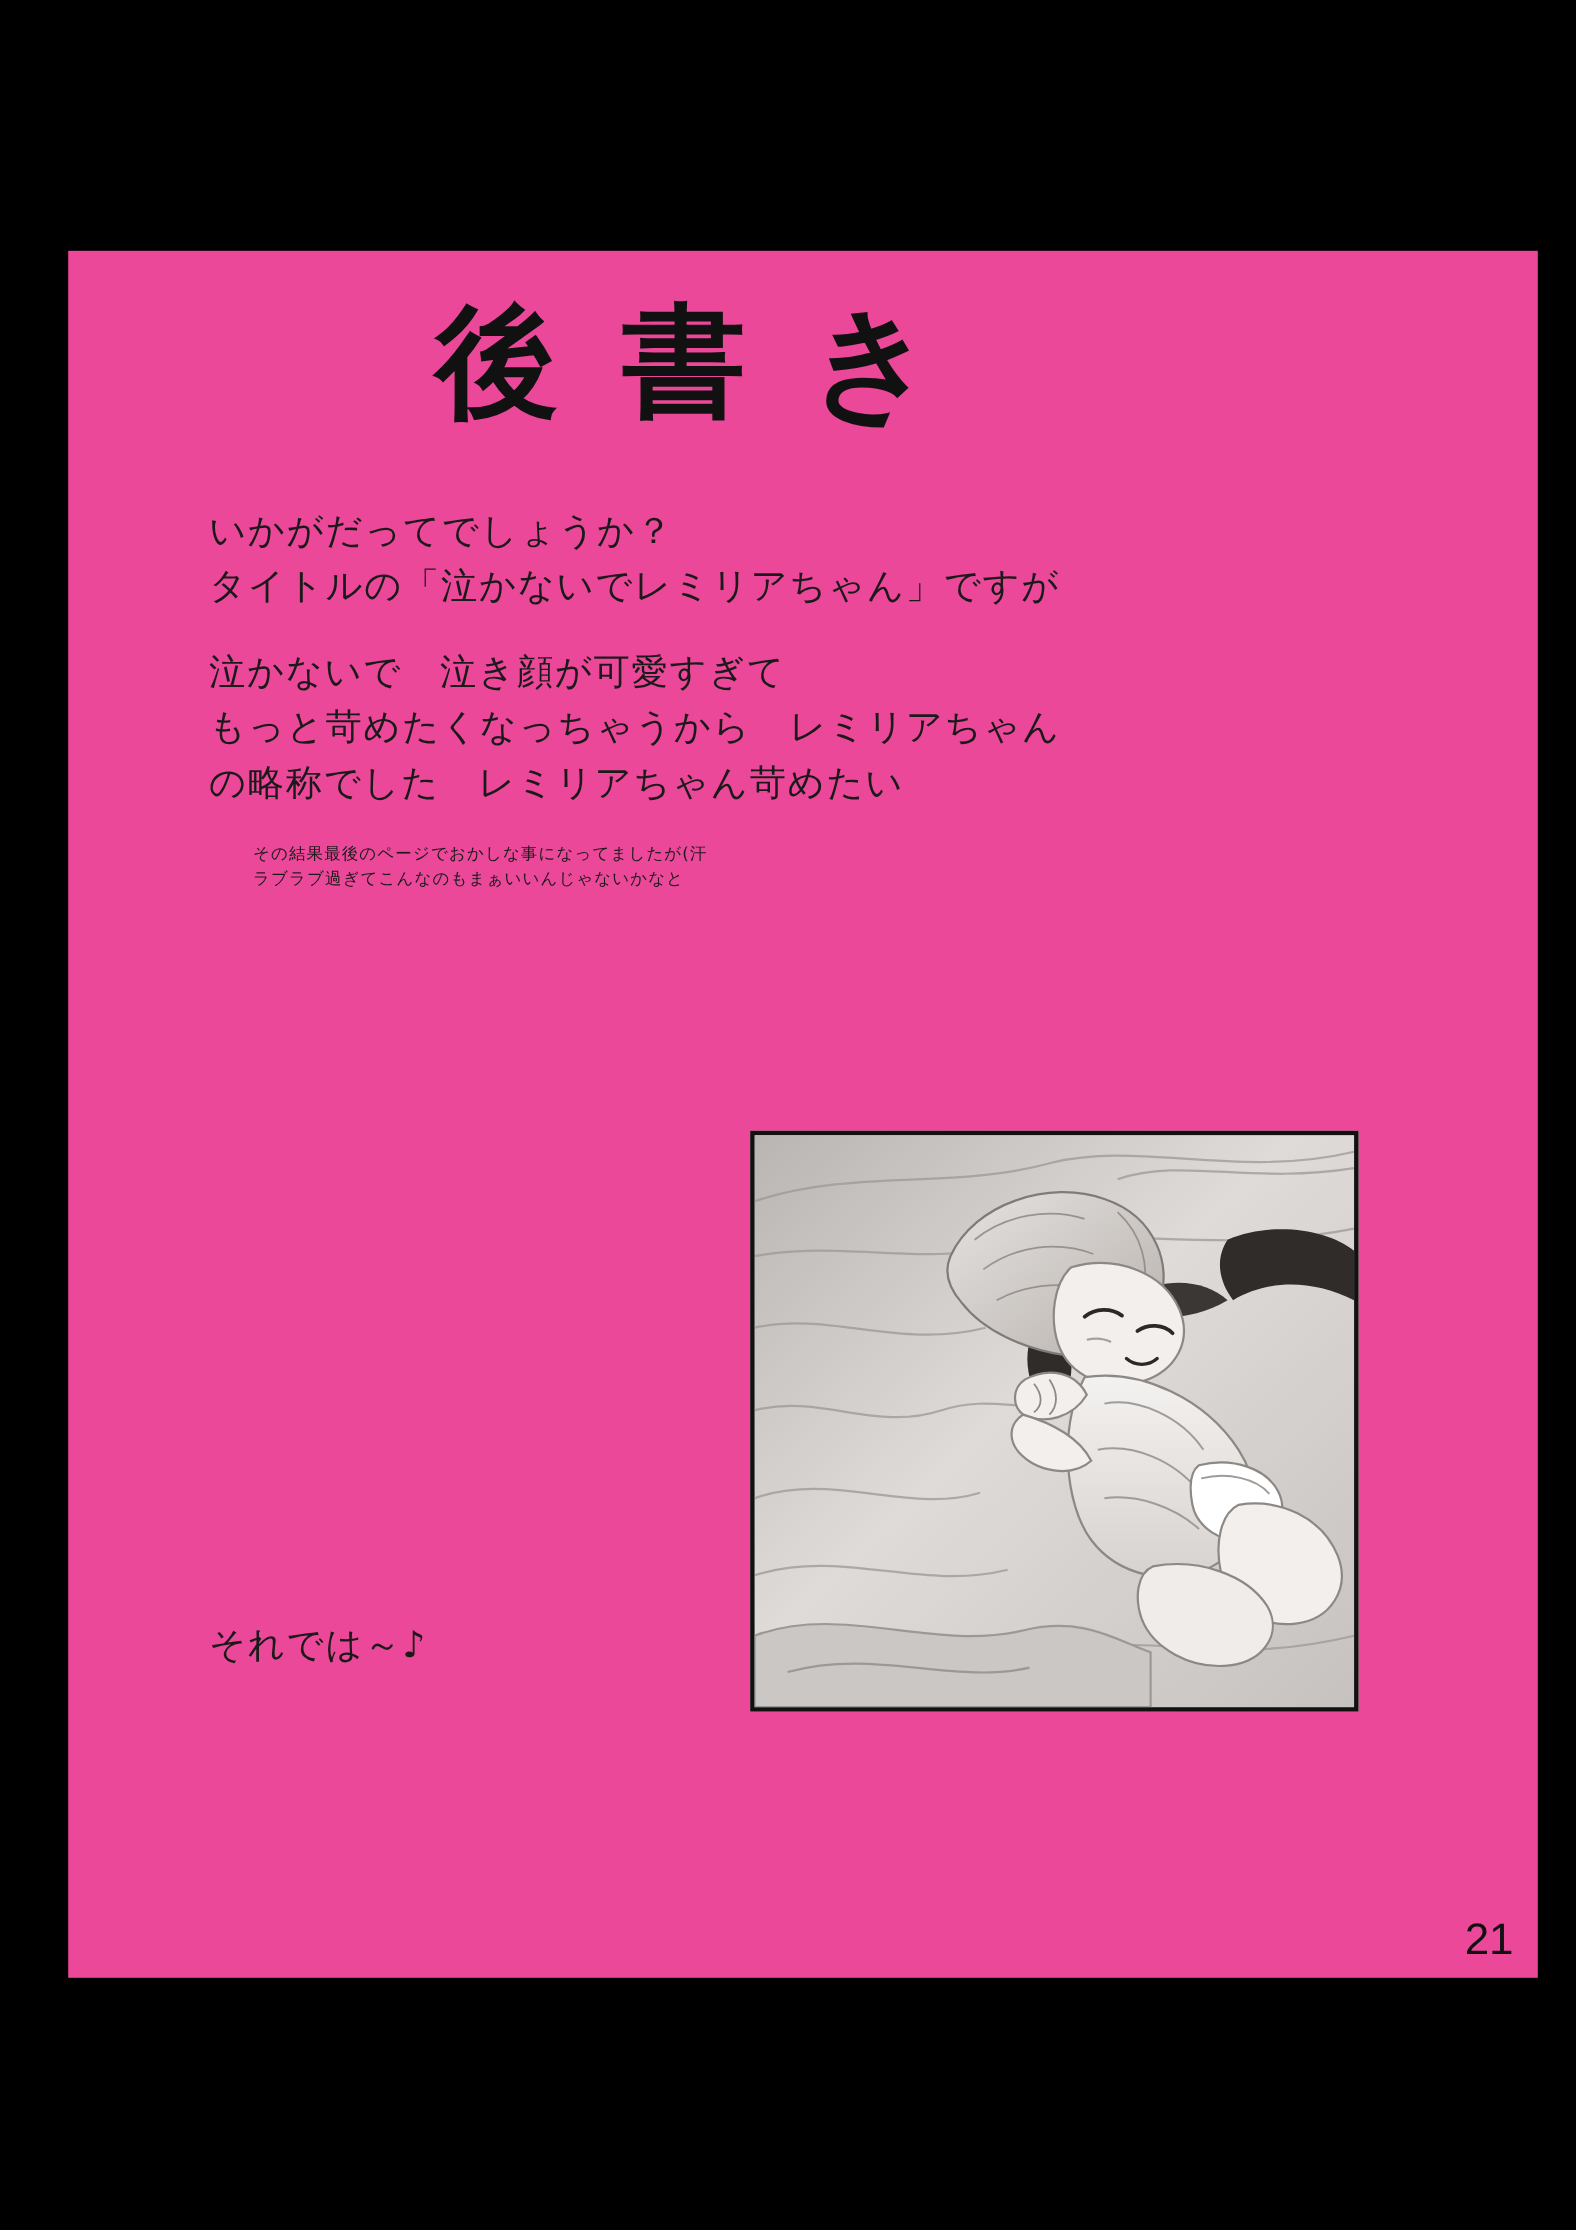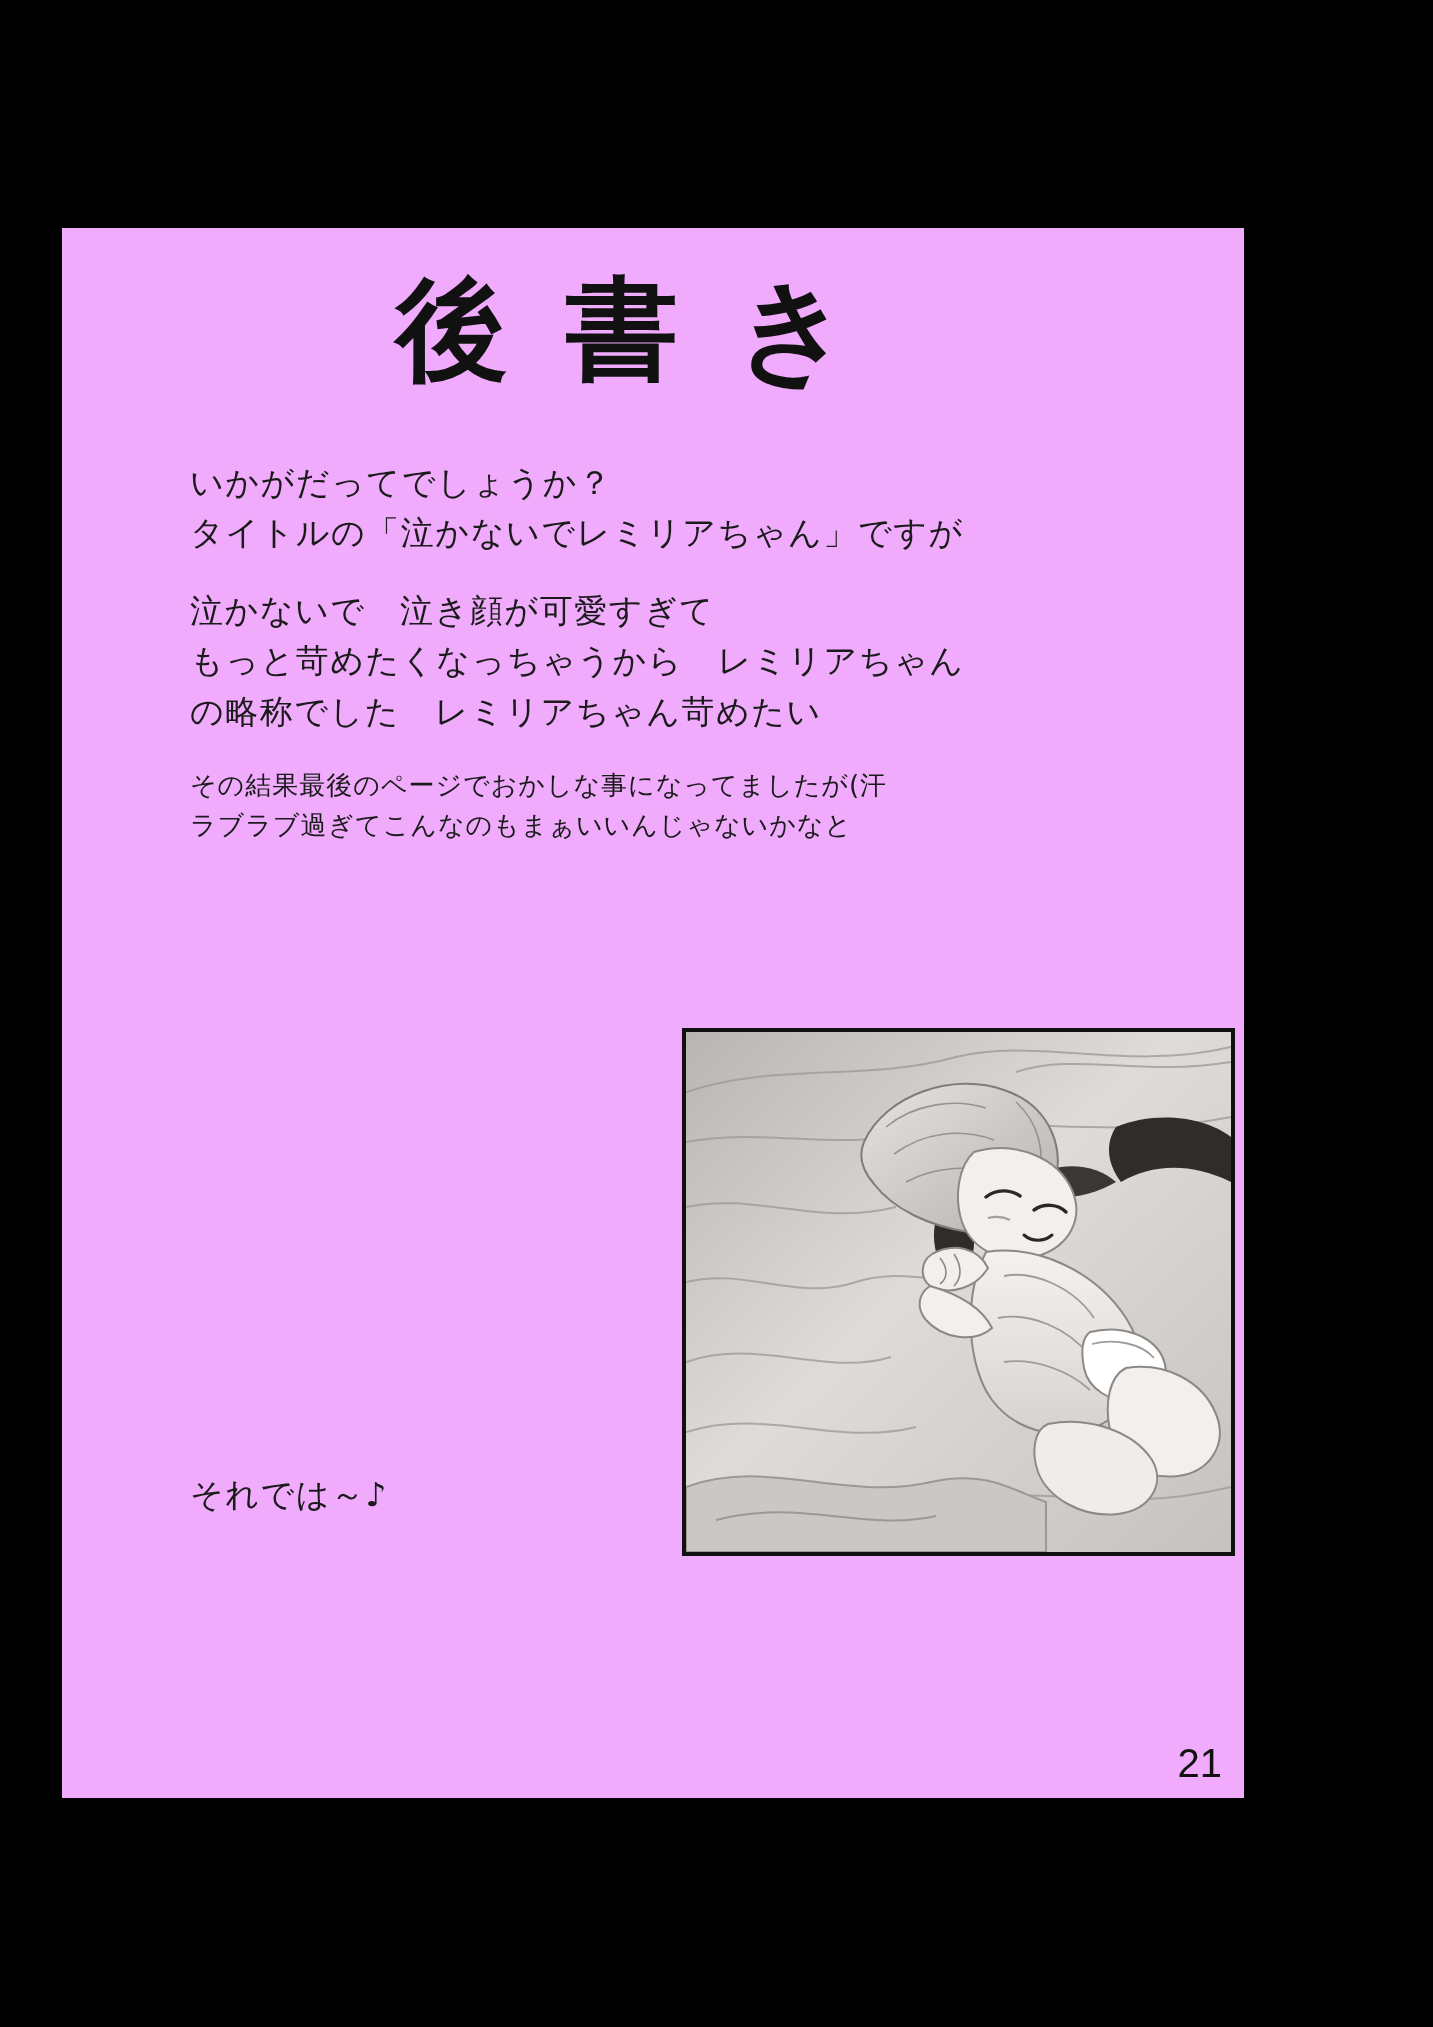--- a/index.html
+++ b/index.html
@@ -11,23 +11,23 @@
     width: 1433px;
     height: 2027px;
     position: relative;
     font-family: "DejaVu Sans", sans-serif;
     overflow: hidden;
   }
   .page {
     position: absolute;
     left: 62px;
     top: 228px;
-    width: 1182px;
+    width: 1336px;
     height: 1570px;
-    background: #f0abfc;
+    background: #ec4899;
   }
   .afterword-title {
     position: absolute;
     left: 0;
     top: 40px;
     width: 1180px;
     text-align: center;
     font-family: "DejaVu Sans", sans-serif;
     font-size: 112px;
     font-weight: bold;
@@ -45,24 +45,25 @@
   }
   .para {
     font-size: 33px;
     line-height: 1.52;
     letter-spacing: 1.5px;
     margin: 0 0 28px 0;
     white-space: pre-wrap;
     font-weight: 500;
   }
   .para.small {
-    font-size: 26px;
+    font-size: 15px;
     line-height: 1.55;
     letter-spacing: 1px;
     margin-top: 22px;
+    margin-left: 40px;
   }
   .closing-block {
     position: absolute;
     left: 128px;
     top: 1030px;
     color: #1a1a1a;
   }
   .closing {
     font-size: 33px;
     line-height: 1.5;

